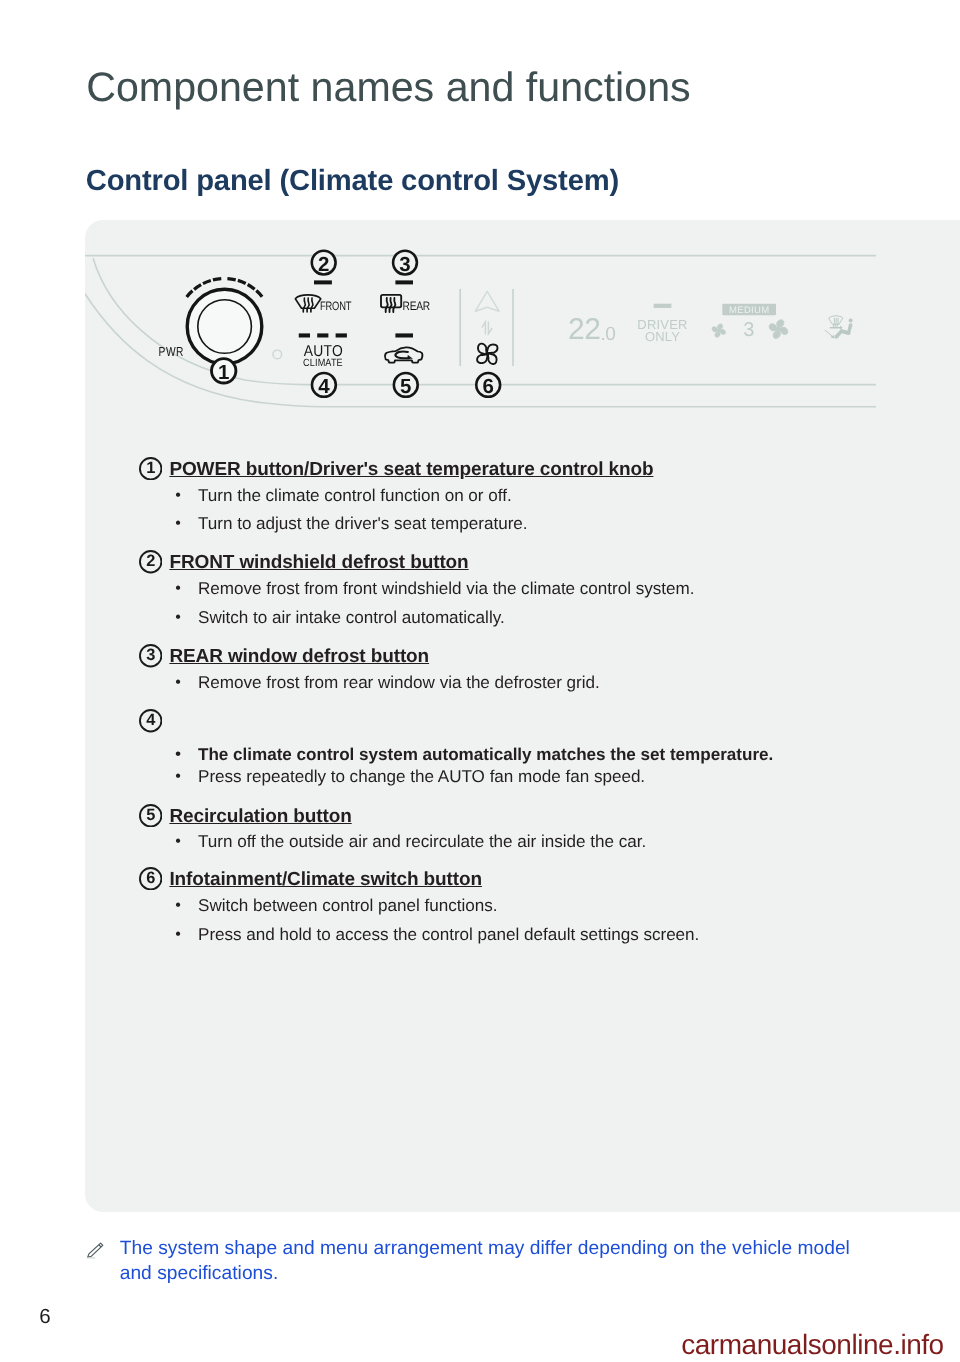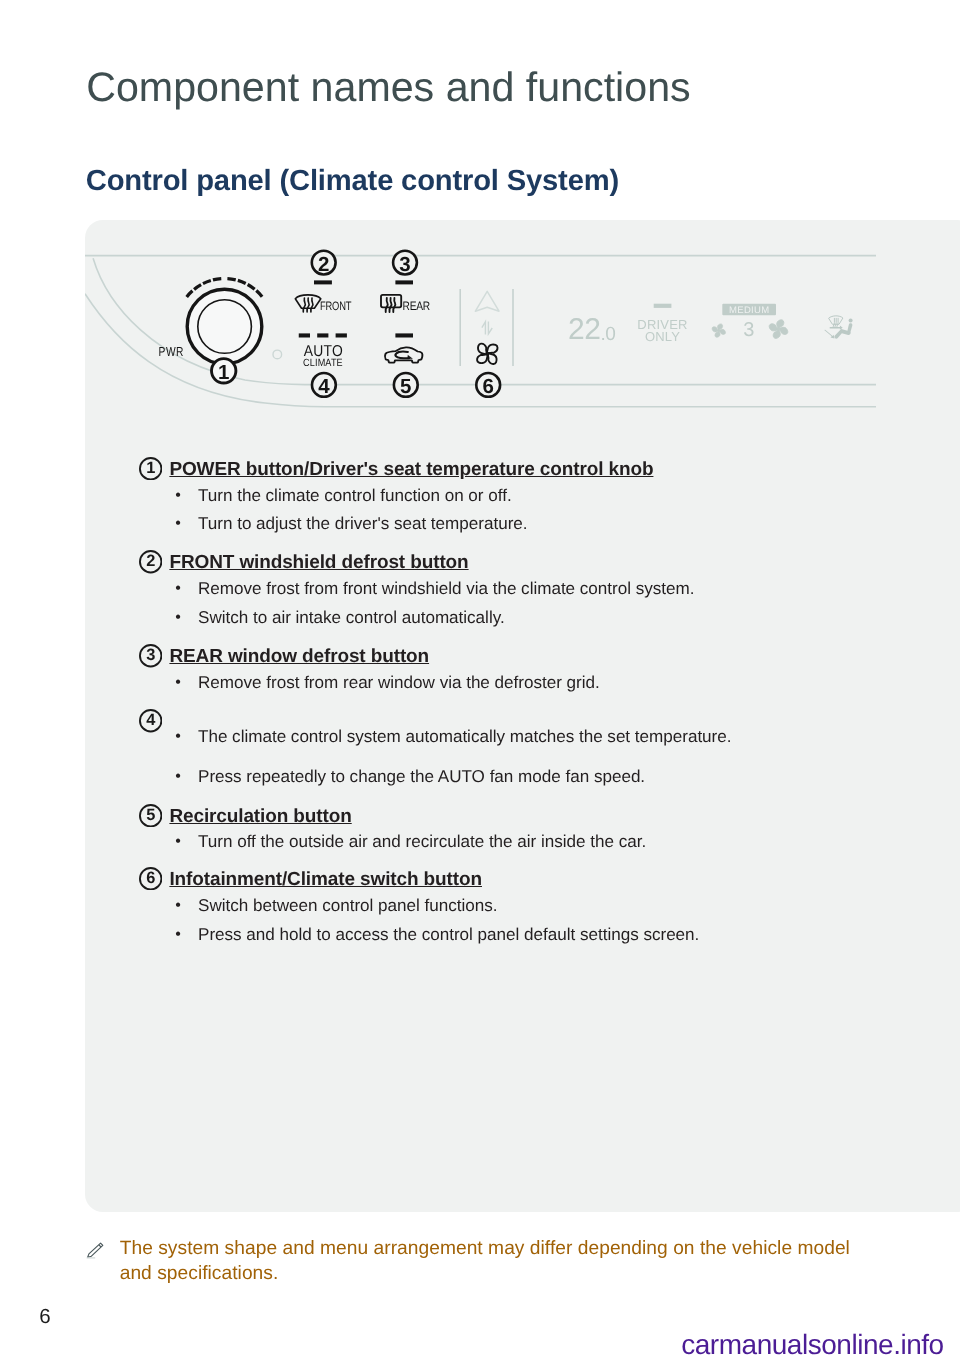--- a/index.html
+++ b/index.html
@@ -39,26 +39,26 @@
   .item-title{position:absolute;left:30.4px;top:0px;font-size:19px;font-weight:bold;
               color:#231f20;line-height:25px;letter-spacing:-0.12px;white-space:nowrap;text-decoration:underline;}
   .bullets{margin:0;padding:0;list-style:none;position:absolute;left:0;top:0;width:100%;}
   .bullet{position:absolute;left:0px;padding-left:59px;font-size:17.1px;color:#231f20;
           line-height:24px;letter-spacing:-0.02px;white-space:nowrap;}
   .bullet::before{content:"\2022";position:absolute;left:36.3px;font-size:16px;}
 
   .note{position:absolute;left:86.8px;top:1235.7px;width:800px;}
   .note-icon{position:absolute;left:-1.0px;top:5.0px;}
   .note-text{position:absolute;left:32.9px;top:0px;width:734px;font-size:19.2px;
-             line-height:25.1px;color:#a16207;letter-spacing:0.04px;}
+             line-height:25.1px;color:#1d4ed8;letter-spacing:0.04px;}
 
   .page-number{position:absolute;left:39.2px;top:1304px;font-size:20.5px;line-height:26px;
                color:#1d1d1d;}
   .watermark{position:absolute;left:681.2px;top:1329px;font-size:28px;line-height:32px;
-             color:#4c1d95;white-space:nowrap;letter-spacing:-0.47px;}
+             color:#7f1d1d;white-space:nowrap;letter-spacing:-0.47px;}
 </style>
 </head>
 <body>
 
 <div class="page">
 
   <div class="page-title">Component names and functions</div>
 
   <div class="section-title">Control panel (Climate control System)</div>
 
@@ -278,21 +278,21 @@
       <div class="item" style="top: 709.3px;">
         <div class="item-head">
           <span class="num-circle">
             <svg width="23.4" height="23.4" viewBox="0 0 23.4 23.4">
               <circle cx="11.7" cy="11.7" r="10.75" fill="none" stroke="#1a1a1a" stroke-width="1.9"></circle>
             </svg>
             <span>4</span>
           </span>
         </div>
         <ul class="bullets">
-          <li class="bullet" style="top: 16px;">The climate control system automatically matches the set temperature.</li>
+          <li class="bullet" style="top: 34px; font-weight: bold;">The climate control system automatically matches the set temperature.</li>
           <li class="bullet" style="top: 55.7px;">Press repeatedly to change the AUTO fan mode fan speed.</li>
         </ul>
       </div>
       <div class="item" style="top: 803.5px;">
         <div class="item-head">
           <span class="num-circle">
             <svg width="23.4" height="23.4" viewBox="0 0 23.4 23.4">
               <circle cx="11.7" cy="11.7" r="10.75" fill="none" stroke="#1a1a1a" stroke-width="1.9"></circle>
             </svg>
             <span>5</span>

